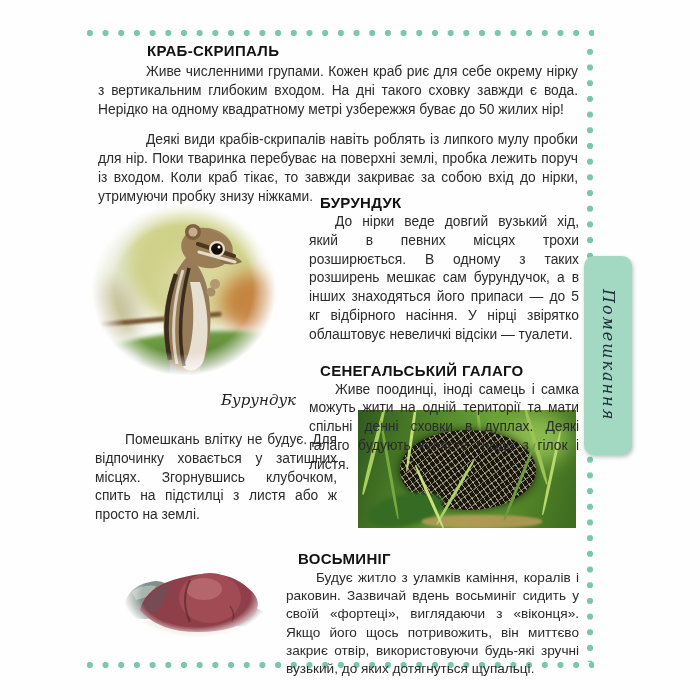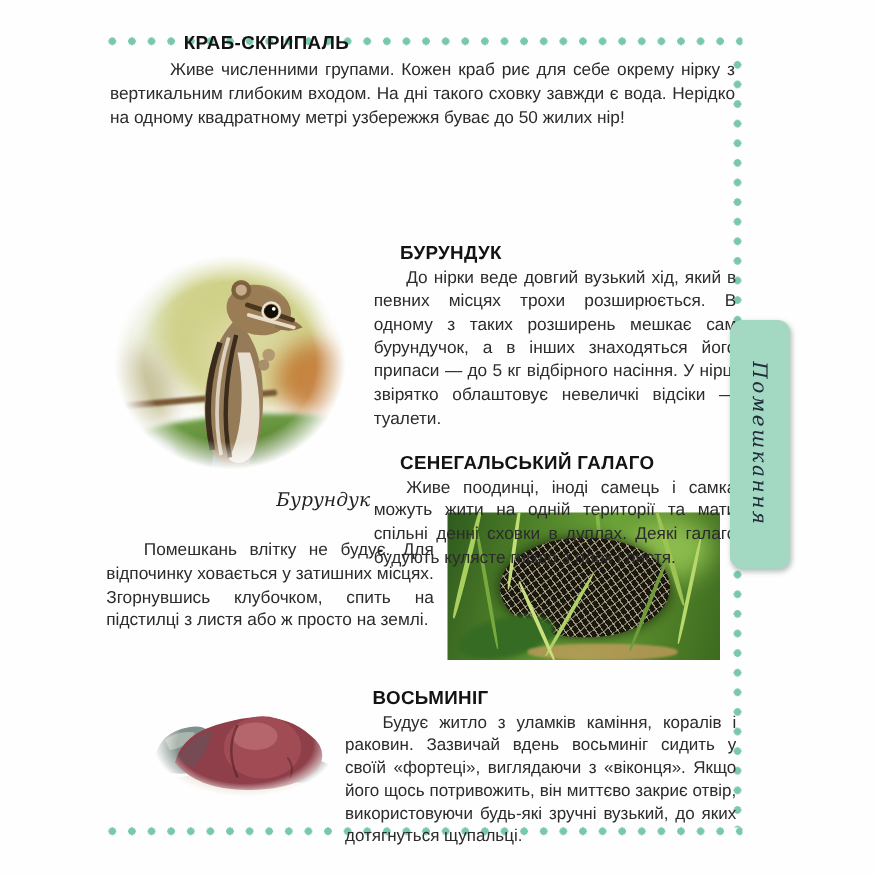--- a/index.html
+++ b/index.html
@@ -20,23 +20,23 @@
     background:#a3d8c2;border-radius:10px;box-shadow:1px 2px 4px rgba(50,80,70,.35);
     display:flex;align-items:center;justify-content:center;
   }
   #tab .tab-text{
     writing-mode:vertical-rl;text-orientation:mixed;
     font-family:"DejaVu Serif",serif;font-style:italic;font-size:16px;
     color:#212b3a;letter-spacing:2px;white-space:nowrap;
   }
   
   .h{font-weight:700;font-size:15px;line-height:18px;color:#131313;letter-spacing:.3px;margin:0;}
-  .p{margin:0;font-size:13.8px;line-height:19px;text-align:justify;color:#2b2b2b;}
+  .p{margin:10px;font-size:13.8px;line-height:19px;text-align:justify;color:#2b2b2b;}
   .txt{position:absolute;z-index:2;}
-  #sec-crab{left:88px;top:26px;width:500px;}
+  #sec-crab{left:88px;top:42px;width:500px;}
   #sec-crab .h{text-indent:59px;}
   #sec-crab .p{line-height:19.2px;text-indent:48px;margin-top:2px;}
   #col-right{left:299px;top:194px;width:290px;}
   #col-right .h{text-indent:21px;}
   #col-right .p{line-height:18.8px;text-indent:26px;margin-top:1px;}
   #col-right .h + .h, .h2-gap{margin-top:17px;}
   #sec-hedgehog{left:85px;top:430px;width:262px;}
   #sec-hedgehog .h{text-indent:58px;}
   #sec-hedgehog .p{line-height:18.8px;text-indent:30px;margin-top:1px;}
   #sec-octopus{left:276px;top:538px;width:313px;}
@@ -100,20 +100,21 @@
   <div id="dots-right" class="dots dots-v"></div>
   <div id="dots-bottom" class="dots dots-h"></div>
 
   <div id="tab">
     <span class="tab-text">Помешкання</span>
   </div>
 
   <div id="sec-crab" class="txt">
     <div class="h">КРАБ-СКРИПАЛЬ</div>
     <p class="p">Живе численними групами. Кожен краб риє для себе окрему нірку з вертикальним глибоким входом. На дні такого сховку завжди є вода. Нерідко на одному квадратному метрі узбережжя буває до 50 жилих нір!</p>
+    <p class="p">Деякі види крабів-скрипалів навіть роблять із липкого мулу пробки для нір. Поки тваринка перебуває на поверхні землі, пробка лежить поруч із входом. Коли краб тікає, то завжди закриває за собою вхід до нірки, утримуючи пробку знизу ніжками.</p>
   </div>
 
   <div id="fig-chipmunk" class="fig vignette">
     <div class="blob cb3"></div>
     <div class="blob cb1"></div>
     <div class="blob cb4"></div>
     <div class="blob cb5"></div>
     <div class="blob cb2"></div>
     <div id="branch"></div>
     <div id="moss"></div>

